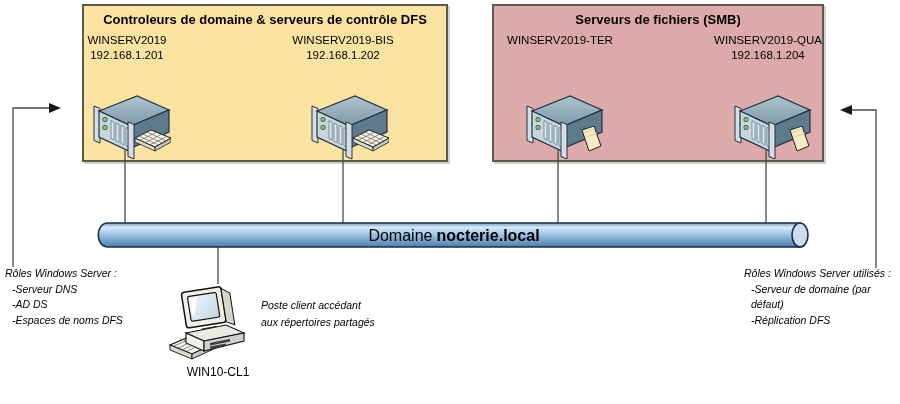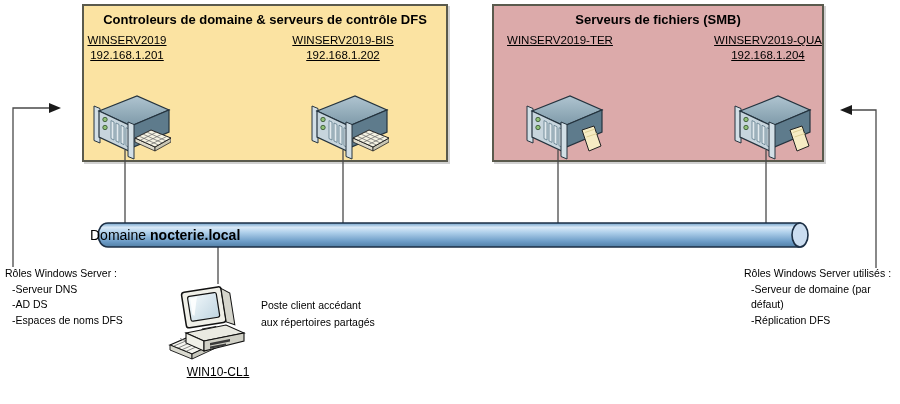--- a/index.html
+++ b/index.html
@@ -10,44 +10,44 @@
   
   .group-box{position:absolute;top:4px;height:158px;border:2px solid var(--box-border,#5A5A4D);
              box-shadow:2px 2px 0 rgba(0,0,0,0.18);box-sizing:border-box;z-index:1;}
   .group-box.dc{left:62px;width:366px;background:var(--dc-box-fill,#FBE3A2);margin-left:20px;}
   .group-box.smb{left:492px;width:332px;background:var(--smb-box-fill,#DCAAAA);}
   .group-title{position:absolute;top:6px;left:0;right:0;text-align:center;
                font-weight:bold;font-size:13px;}
 
   
   .node-label{position:absolute;width:140px;text-align:center;font-size:11.5px;line-height:15px;z-index:2;}
-  .node-label span{display:block;text-decoration:underline;}
+  .node-label span{display:block;}
   .lbl-s1{left:57px;top:33px;}
   .lbl-s2{left:273px;top:33px;}
   .lbl-s3{left:490px;top:33px;}
   .lbl-s4{left:698px;top:33px;}
   .lbl-client{left:148px;top:364px;font-size:12px;line-height:16px;}
 
   .icon{position:absolute;z-index:2;}
   .srv{width:84px;height:70px;}
   .srv1{left:87px;top:90px;} .srv2{left:305px;top:90px;}
   .srv3{left:520px;top:90px;} .srv4{left:728px;top:90px;}
   .client-icon{left:168px;top:283px;width:86px;height:80px;}
 
   
   .overlay{position:absolute;left:0;top:0;z-index:3;pointer-events:none;}
 
   
   .pipe-svg{position:absolute;left:90px;top:220px;z-index:4;}
-  .pipe-label{position:absolute;left:90px;top:227px;width:728px;text-align:left;
-              font-size:14px;z-index:5;}
+  .pipe-label{position:absolute;left:90px;top:227px;width:728px;text-align:center;
+              font-size:16px;z-index:5;}
   .bus-prefix{margin-right:4px;}
 
   
-  .note{position:absolute;font-size:10.5px;line-height:15.5px;z-index:2;}
+  .note{position:absolute;font-size:10.5px;line-height:15.5px;z-index:2;font-style:italic;}
   .note .nt{display:block;}
   .note .ni{display:block;padding-left:7px;}
   .note-left{left:5px;top:266px;}
   .note-right{left:744px;top:266px;}
   .note-client{left:261px;top:297px;line-height:17px;}
 </style>
 </head>
 <body>
 
 <div class="canvas">

